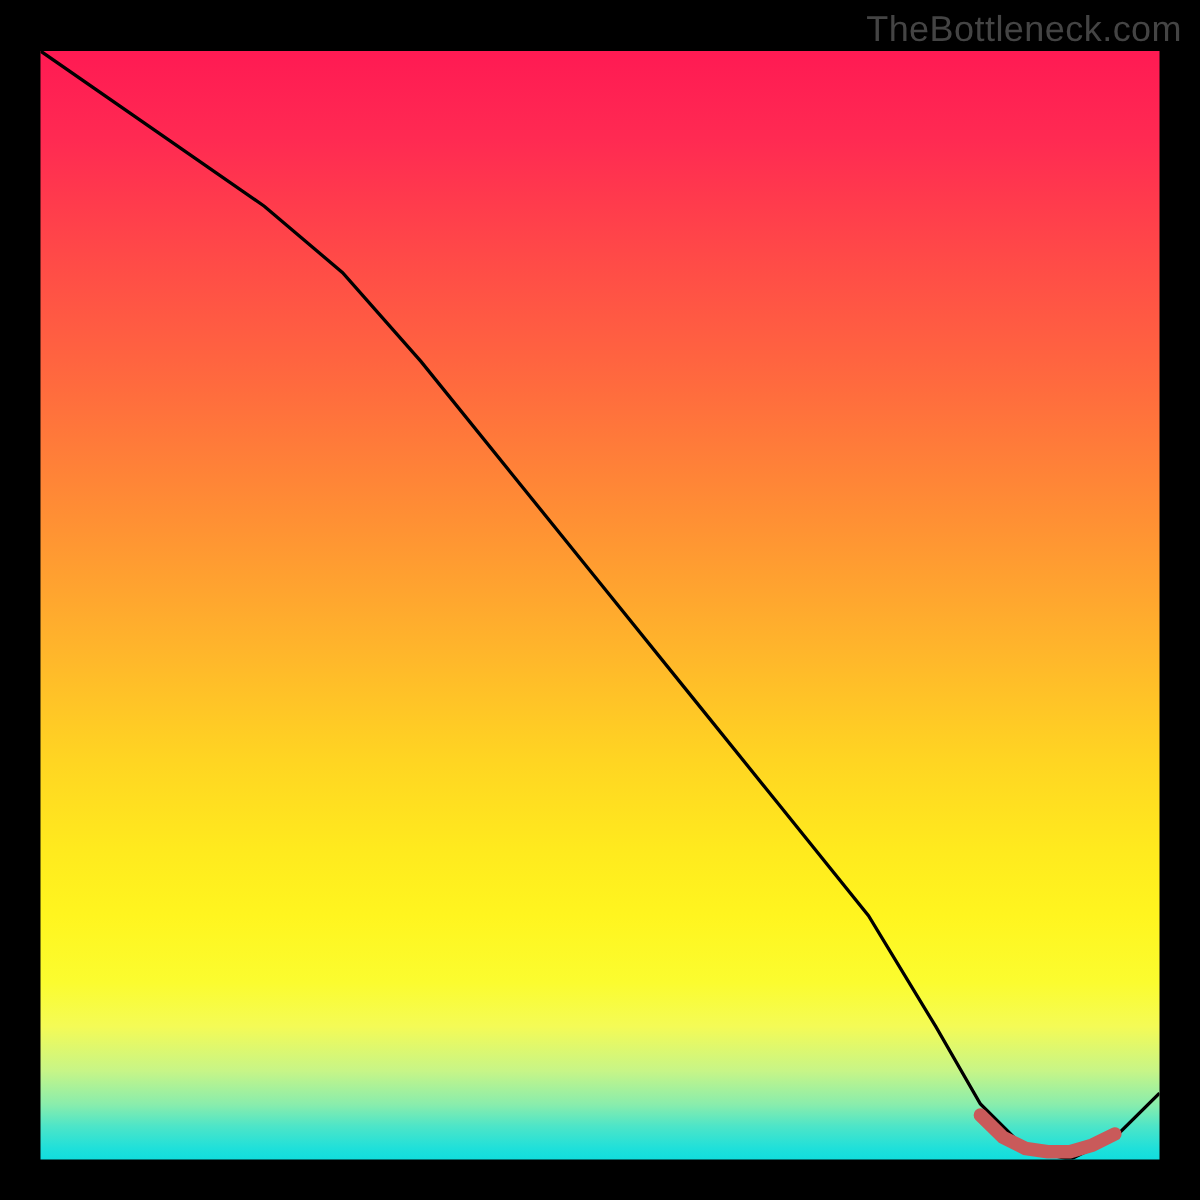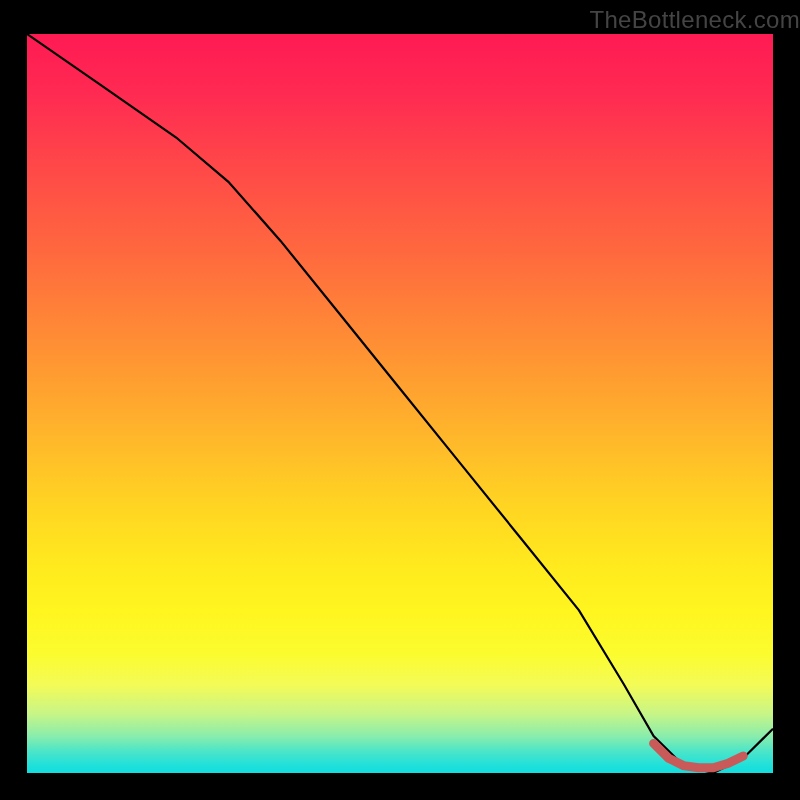--- a/index.html
+++ b/index.html
@@ -7,21 +7,21 @@
     width: 800px;
     height: 800px;
     background: #000;
     position: relative;
     font-family: Arial, Helvetica, sans-serif;
     overflow: hidden;
   }
   .watermark {
     position: absolute;
     top: 6px;
-    right: 0;
+    right: 12px;
     color: #444;
     font-size: 24px;
     font-weight: 500;
     z-index: 10;
     letter-spacing: 0.3px;
   }
   .plot {
     position: absolute;
     left: 27px;
     top: 34px;

